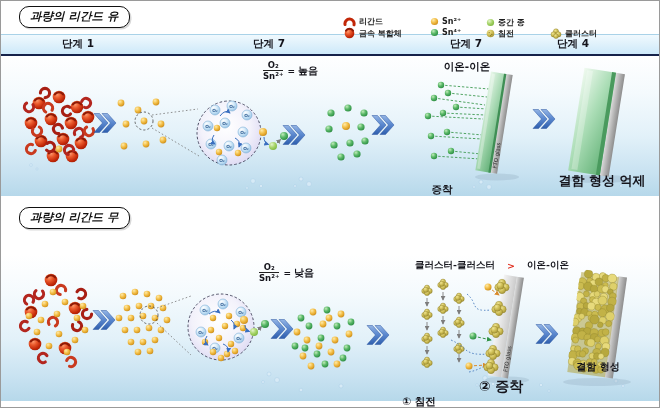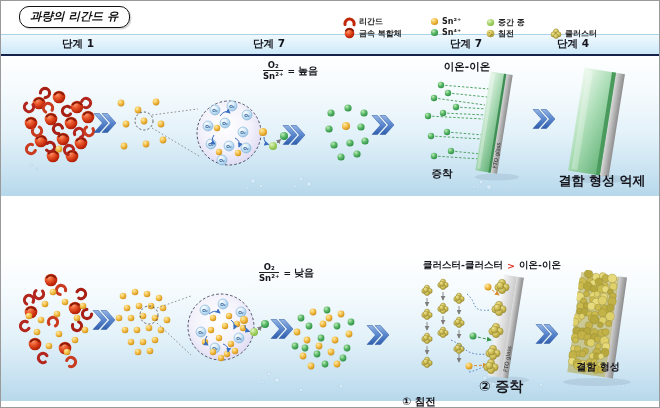--- a/index.html
+++ b/index.html
@@ -17,21 +17,21 @@
         background:linear-gradient(180deg,#ffffff 0%,#f4fafd 28%,#e2f1f9 58%,#c8e2f1 84%,#b6d8ea 100%);}
   .legend{position:absolute;left:0;top:14px;width:660px;height:32px;z-index:6;}
   .litem{position:absolute;display:flex;align-items:center;gap:3px;font-size:8px;font-weight:bold;color:#1d1d1d;white-space:nowrap;}
   .overlay{position:absolute;font-weight:bold;color:#15151c;white-space:nowrap;z-index:7;}
   .center{transform:translateX(-50%);}
   .formula{display:flex;align-items:center;}
   .frac{display:inline-flex;flex-direction:column;align-items:center;line-height:1.1;font-size:8.5px;}
   .den{border-top:1px solid #222;padding-top:1px;}
   .eqv{font-size:9px;margin-left:4px;}
   .val{font-size:10px;}
-  .mech{display:flex;gap:4px;font-size:9.5px;align-items:center;}
+  .mech{display:flex;gap:12px;font-size:9.5px;align-items:center;}
   .cmp{color:#e02a1a;}
   svg text{font-family:"DejaVu Sans","Liberation Sans",sans-serif;}
 </style>
 </head>
 <body>
 
 <div class="page">
 
   <svg width="0" height="0" style="position:absolute" aria-hidden="true">
     <defs>
@@ -394,23 +394,26 @@
 
   <div class="overlay formula" style="left:262px;top:60px">
     <span class="frac">
       <span class="num">O₂</span>
       <span class="den">Sn²⁺</span>
     </span>
     <span class="eqv"><span>=</span>
     <span class="val">높음</span></span>
   </div>
   <div class="overlay center" style="left:466px;top:59px;font-size:10.5px">이온-이온</div>
-  <div class="overlay center" style="left:441px;top:166px;font-size:10.5px">증착</div>
+  <div class="overlay center" style="left:441px;top:182px;font-size:10.5px">증착</div>
   <div class="overlay center" style="left:601px;top:171px;font-size:13px">결함 형성 억제</div>
 
+  <div class="ptitle" style="left:18px;top:206px">
+    <span>과량의 리간드 무</span>
+  </div>
 
   <svg class="scene" style="top:253px" width="660" height="147" viewBox="0 0 660 147">
     <g id="s2-deco">
         <circle cx="268" cy="120" r="2" fill="#dcedf8" stroke="#a5cbe4" stroke-width="0.5" opacity="0.8"></circle>
         <circle cx="276" cy="126" r="2.5" fill="#dcedf8" stroke="#a5cbe4" stroke-width="0.5" opacity="0.8"></circle>
         <circle cx="262" cy="128" r="1.5" fill="#dcedf8" stroke="#a5cbe4" stroke-width="0.5" opacity="0.8"></circle>
         <circle cx="484" cy="124" r="2.3" fill="#dcedf8" stroke="#a5cbe4" stroke-width="0.5" opacity="0.8"></circle>
         <circle cx="492" cy="130" r="1.7" fill="#dcedf8" stroke="#a5cbe4" stroke-width="0.5" opacity="0.8"></circle>
         <circle cx="476" cy="131" r="1.3" fill="#dcedf8" stroke="#a5cbe4" stroke-width="0.5" opacity="0.8"></circle>
         <circle cx="340" cy="132" r="2" fill="#dcedf8" stroke="#a5cbe4" stroke-width="0.5" opacity="0.8"></circle>

